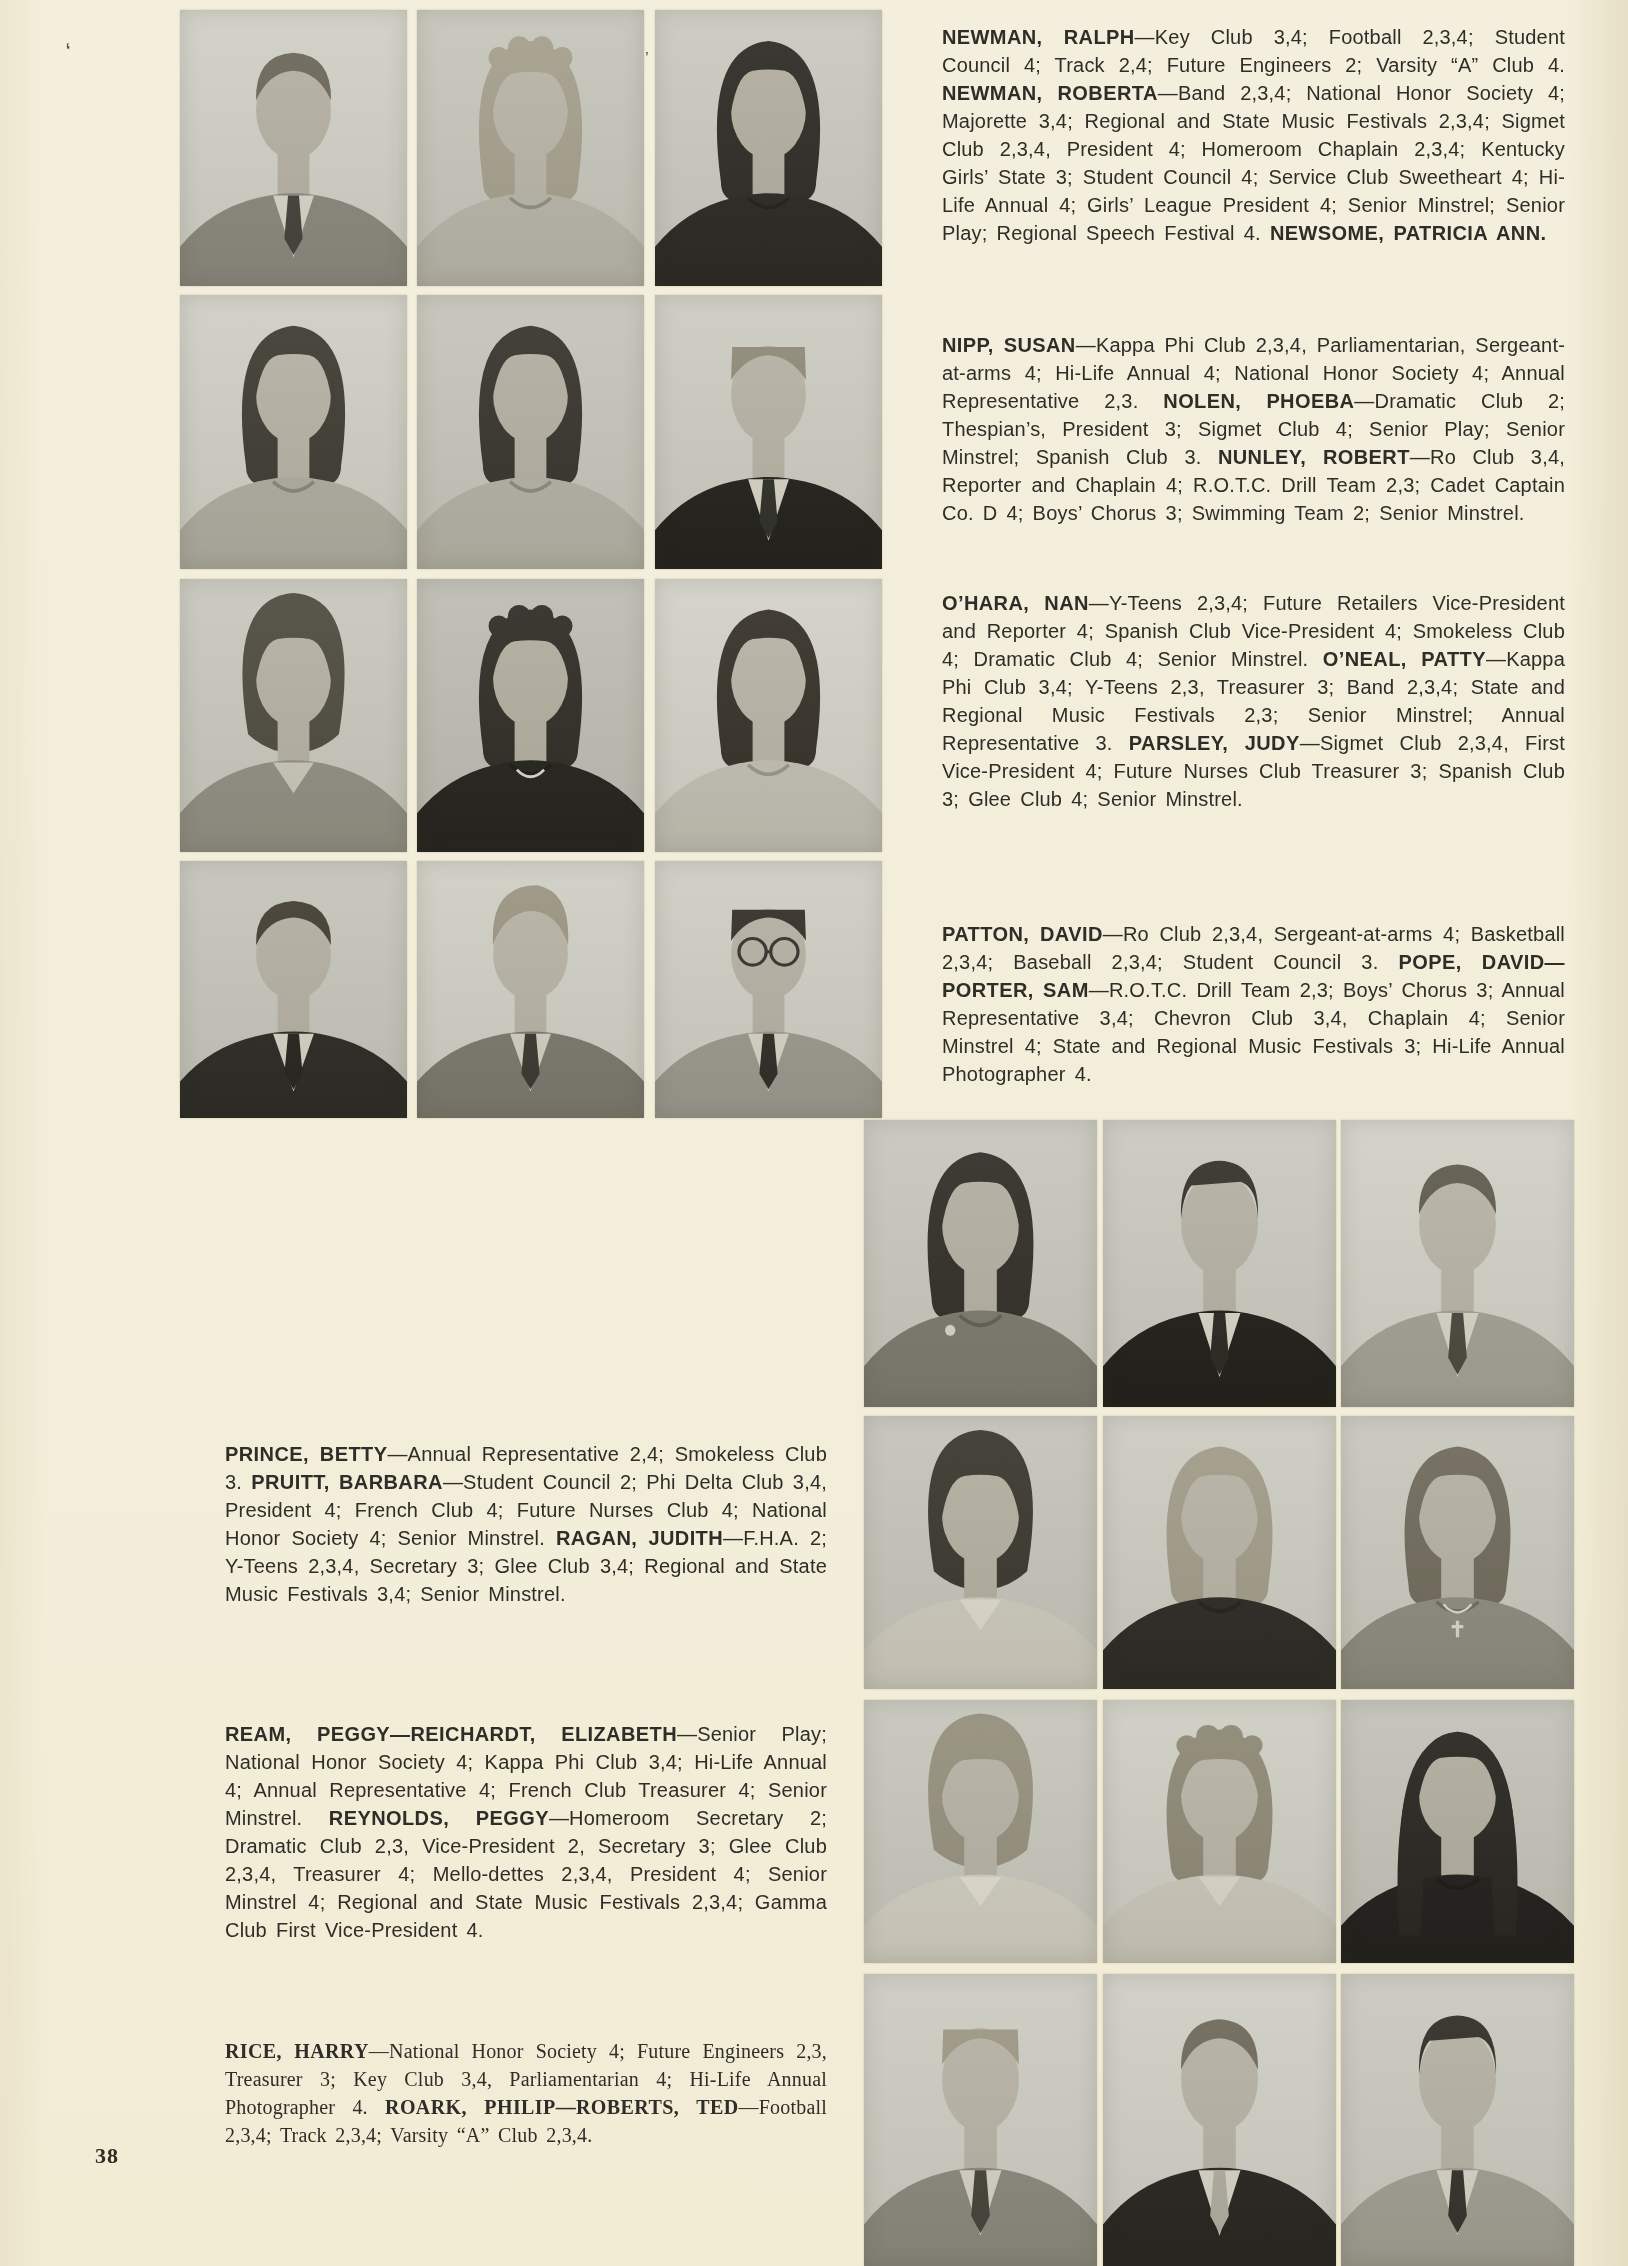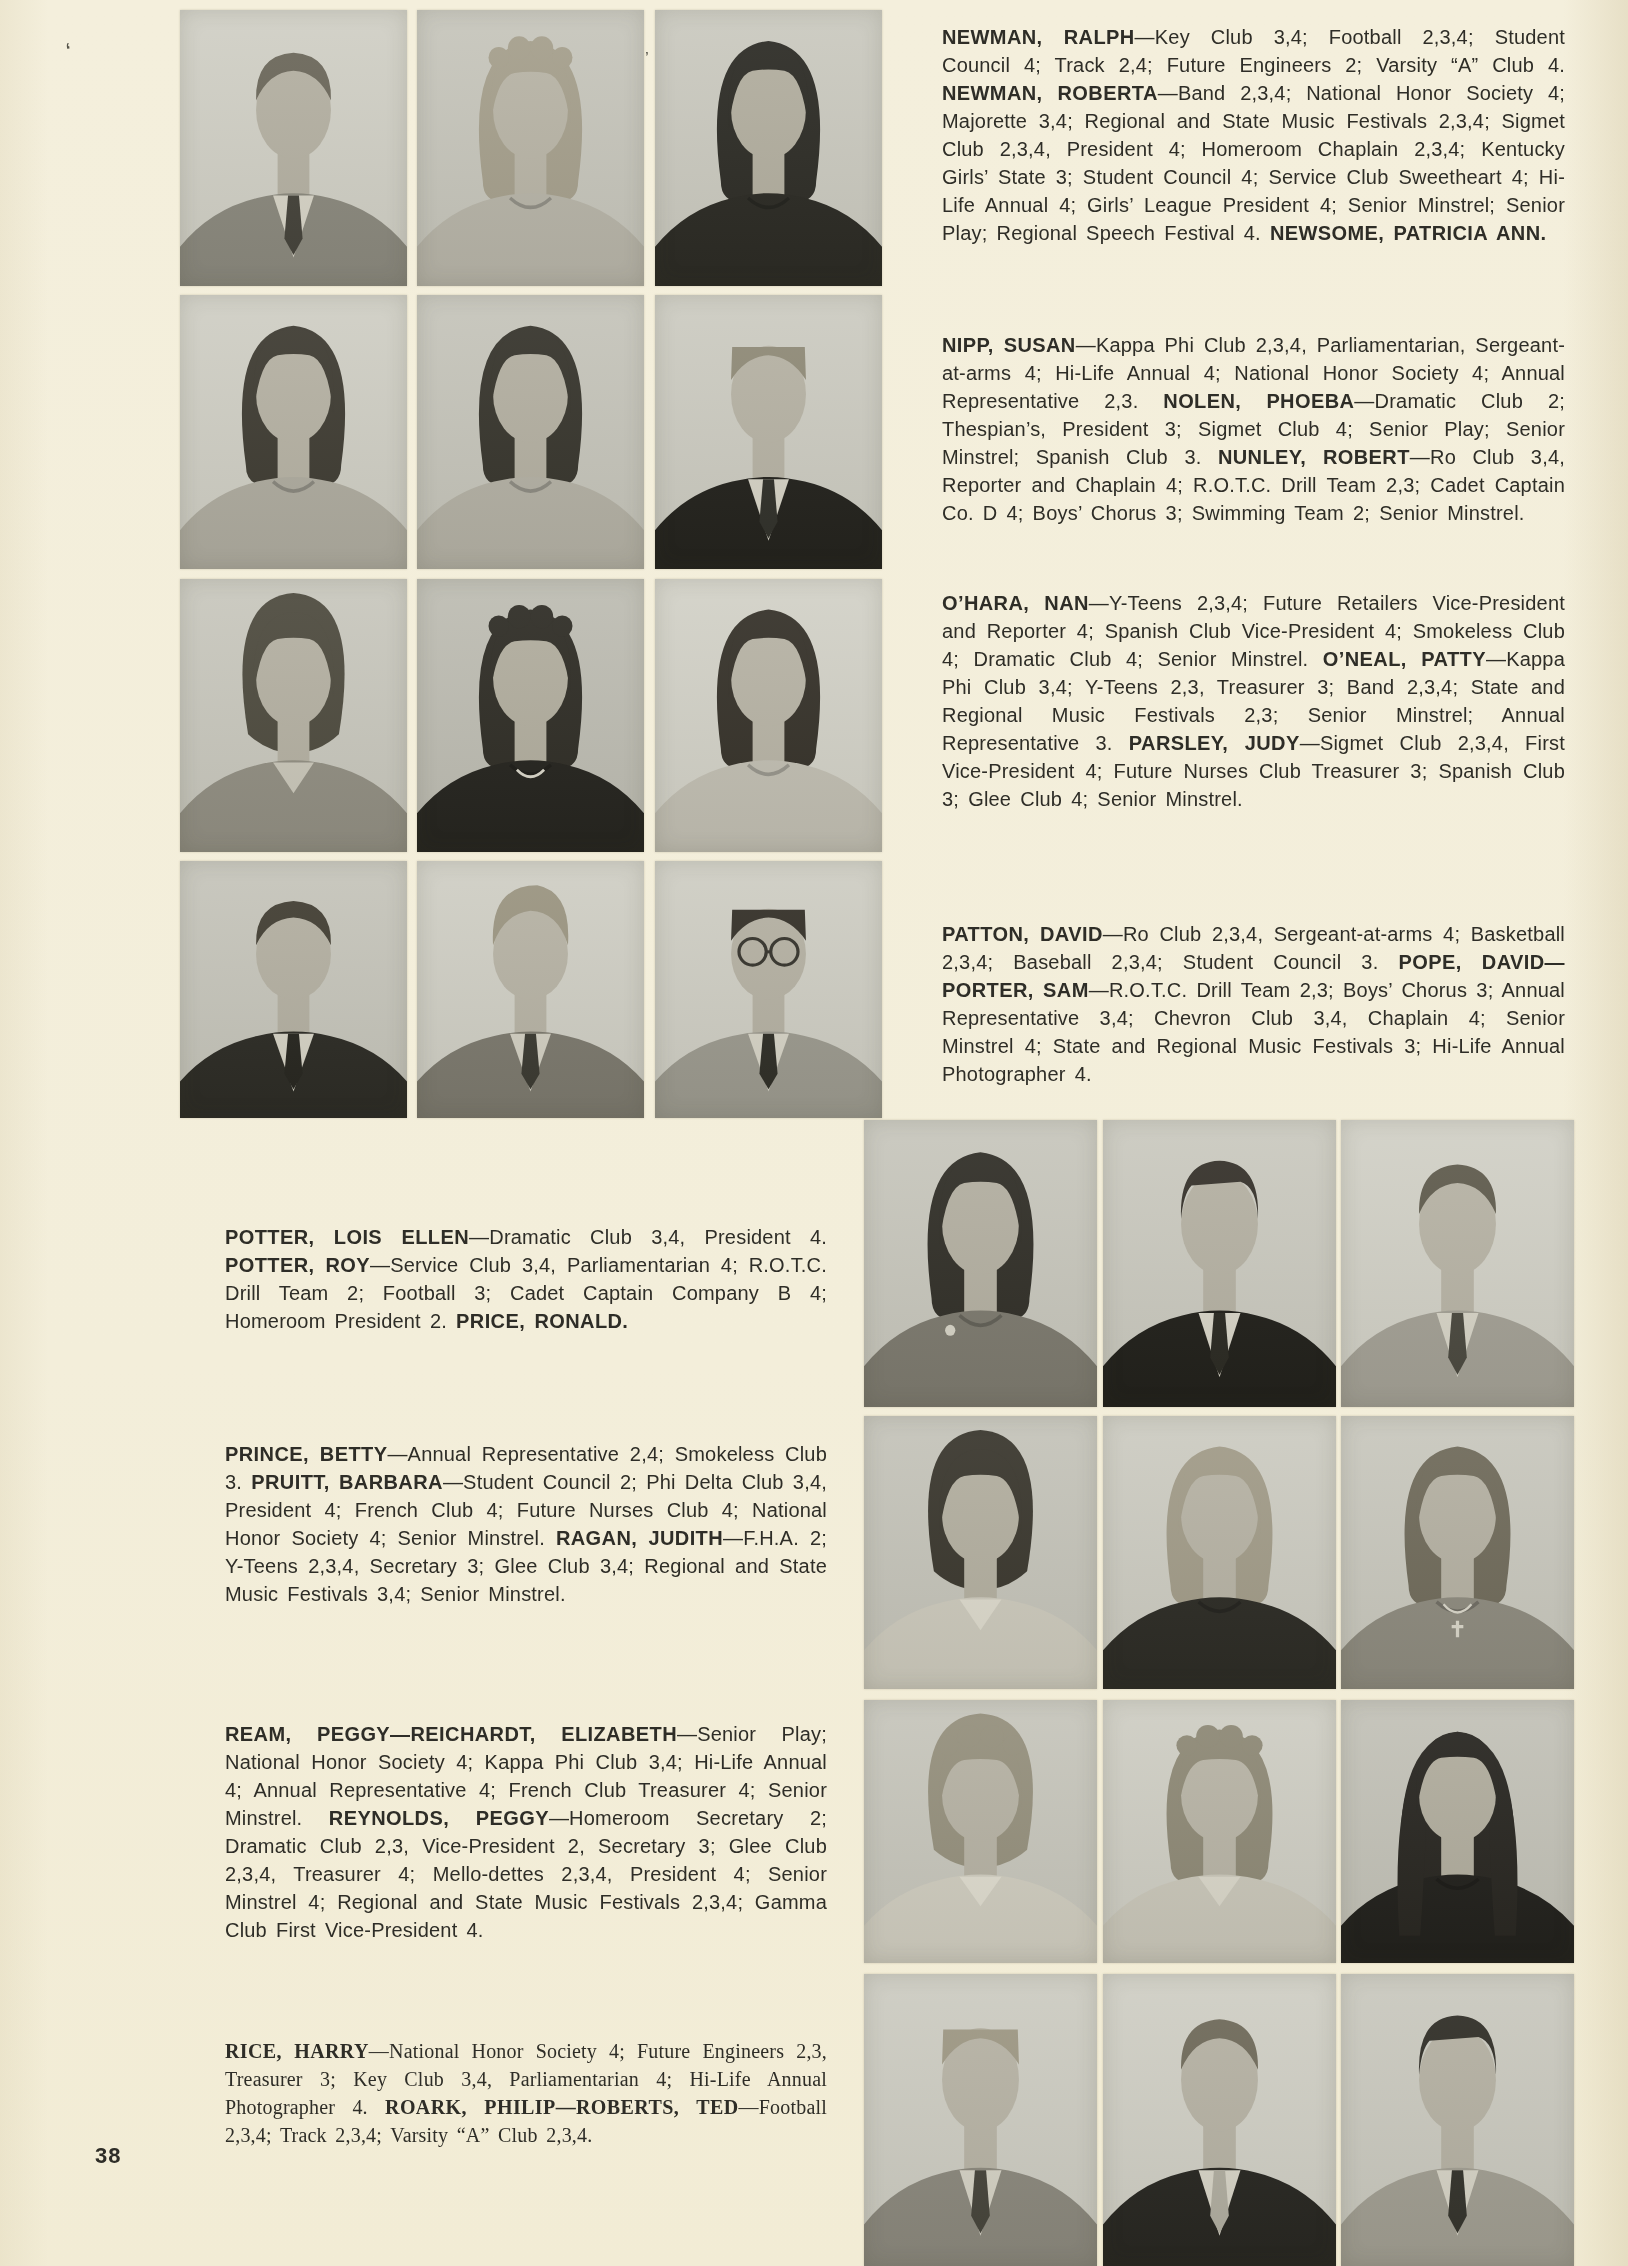--- a/index.html
+++ b/index.html
@@ -28,21 +28,21 @@
     box-shadow: inset 0 0 0 0.9px rgba(255,255,255,0.55), 0 0 1.9px rgba(90,85,60,0.25);
   }
   .photo svg{display:block;width:100%;height:100%;}
   .photo::after{
     content:'';position:absolute;inset:0;pointer-events:none;
     background:linear-gradient(180deg, rgba(255,255,255,0.07), rgba(40,40,30,0.07));
     box-shadow: inset 0 0 21px rgba(55,55,40,0.16);
   }
   .pagenum{
     position:absolute;left:95px;top:2143px;
-    font-size:22px;font-weight:700;letter-spacing:0.9px;
+    font-size:22px;font-weight:700;letter-spacing:0.9px;font-family:Liberation Serif, serif;
   }
   .speck{position:absolute;font-size:24.6px;color:#56544a;}
   .speck1{left:66px;top:38px;transform:rotate(-8deg);}
   .speck2{left:645px;top:49px;font-size:17px;}
 </style>
 </head>
 <body>
 
 <div class="page">
 
@@ -343,21 +343,20 @@
           <path d="M33.5,40 Q32.5,17 50,16.5 Q67.5,17 66.5,40 Q66,27 59,25 L38,26.5 Q34.5,30 33.5,40 Z" fill="#2f2d26"></path>
         </svg>
       </div>
     </div>
 
   <div class="txtblock" style="left:942px;top:23px;width:623px;"><b>NEWMAN, RALPH</b><span>—Key Club 3,4; Football 2,3,4; Student Council 4; Track 2,4; Future Engineers 2; Varsity “A” Club 4. </span><b>NEWMAN, ROBERTA</b><span>—Band 2,3,4; National Honor Society 4; Majorette 3,4; Regional and State Music Festivals 2,3,4; Sigmet Club 2,3,4, President 4; Homeroom Chaplain 2,3,4; Kentucky Girls’ State 3; Student Council 4; Service Club Sweetheart 4; Hi-Life Annual 4; Girls’ League President 4; Senior Minstrel; Senior Play; Regional Speech Festival 4. </span><b>NEWSOME, PATRICIA ANN.</b></div>
   <div class="txtblock" style="left:942px;top:331px;width:623px;"><b>NIPP, SUSAN</b><span>—Kappa Phi Club 2,3,4, Parliamentarian, Sergeant-at-arms 4; Hi-Life Annual 4; National Honor Society 4; Annual Representative 2,3. </span><b>NOLEN, PHOEBA</b><span>—Dramatic Club 2; Thespian’s, President 3; Sigmet Club 4; Senior Play; Senior Minstrel; Spanish Club 3. </span><b>NUNLEY, ROBERT</b><span>—Ro Club 3,4, Reporter and Chaplain 4; R.O.T.C. Drill Team 2,3; Cadet Captain Co. D 4; Boys’ Chorus 3; Swimming Team 2; Senior Minstrel.</span></div>
   <div class="txtblock" style="left:942px;top:589px;width:623px;"><b>O’HARA, NAN</b><span>—Y-Teens 2,3,4; Future Retailers Vice-President and Reporter 4; Spanish Club Vice-President 4; Smokeless Club 4; Dramatic Club 4; Senior Minstrel. </span><b>O’NEAL, PATTY</b><span>—Kappa Phi Club 3,4; Y-Teens 2,3, Treasurer 3; Band 2,3,4; State and Regional Music Festivals 2,3; Senior Minstrel; Annual Representative 3. </span><b>PARSLEY, JUDY</b><span>—Sigmet Club 2,3,4, First Vice-President 4; Future Nurses Club Treasurer 3; Spanish Club 3; Glee Club 4; Senior Minstrel.</span></div>
   <div class="txtblock" style="left:942px;top:920px;width:623px;"><b>PATTON, DAVID</b><span>—Ro Club 2,3,4, Sergeant-at-arms 4; Basketball 2,3,4; Baseball 2,3,4; Student Council 3. </span><b>POPE, DAVID—PORTER, SAM</b><span>—R.O.T.C. Drill Team 2,3; Boys’ Chorus 3; Annual Representative 3,4; Chevron Club 3,4, Chaplain 4; Senior Minstrel 4; State and Regional Music Festivals 3; Hi-Life Annual Photographer 4.</span></div>
 
-  <div class="txtblock" style="left:225px;top:1223px;width:602px;"><b>POTTER, LOIS ELLEN</b><span>—Dramatic Club 3,4, President 4. </span><b>POTTER, ROY</b><span>—Service Club 3,4, Parliamentarian 4; R.O.T.C. Drill Team 2; Football 3; Cadet Captain Company B 4; Homeroom President 2. </span><b>PRICE, RONALD.</b></div>
   <div class="txtblock" style="left:225px;top:1440px;width:602px;"><b>PRINCE, BETTY</b><span>—Annual Representative 2,4; Smokeless Club 3. </span><b>PRUITT, BARBARA</b><span>—Student Council 2; Phi Delta Club 3,4, President 4; French Club 4; Future Nurses Club 4; National Honor Society 4; Senior Minstrel. </span><b>RAGAN, JUDITH</b><span>—F.H.A. 2; Y-Teens 2,3,4, Secretary 3; Glee Club 3,4; Regional and State Music Festivals 3,4; Senior Minstrel.</span></div>
   <div class="txtblock" style="left:225px;top:1720px;width:602px;"><b>REAM, PEGGY—REICHARDT, ELIZABETH</b><span>—Senior Play; National Honor Society 4; Kappa Phi Club 3,4; Hi-Life Annual 4; Annual Representative 4; French Club Treasurer 4; Senior Minstrel. </span><b>REYNOLDS, PEGGY</b><span>—Homeroom Secretary 2; Dramatic Club 2,3, Vice-President 2, Secretary 3; Glee Club 2,3,4, Treasurer 4; Mello-dettes 2,3,4, President 4; Senior Minstrel 4; Regional and State Music Festivals 2,3,4; Gamma Club First Vice-President 4.</span></div>
   <div class="txtblock" style="left:225px;top:2037px;width:602px;font-family:Liberation Serif, serif;"><b>RICE, HARRY</b><span>—National Honor Society 4; Future Engineers 2,3, Treasurer 3; Key Club 3,4, Parliamentarian 4; Hi-Life Annual Photographer 4. </span><b>ROARK, PHILIP—ROBERTS, TED</b><span>—Football 2,3,4; Track 2,3,4; Varsity “A” Club 2,3,4.</span></div>
 
   <div class="pagenum">38</div>
 
 </div>
 
 
 </body></html>

